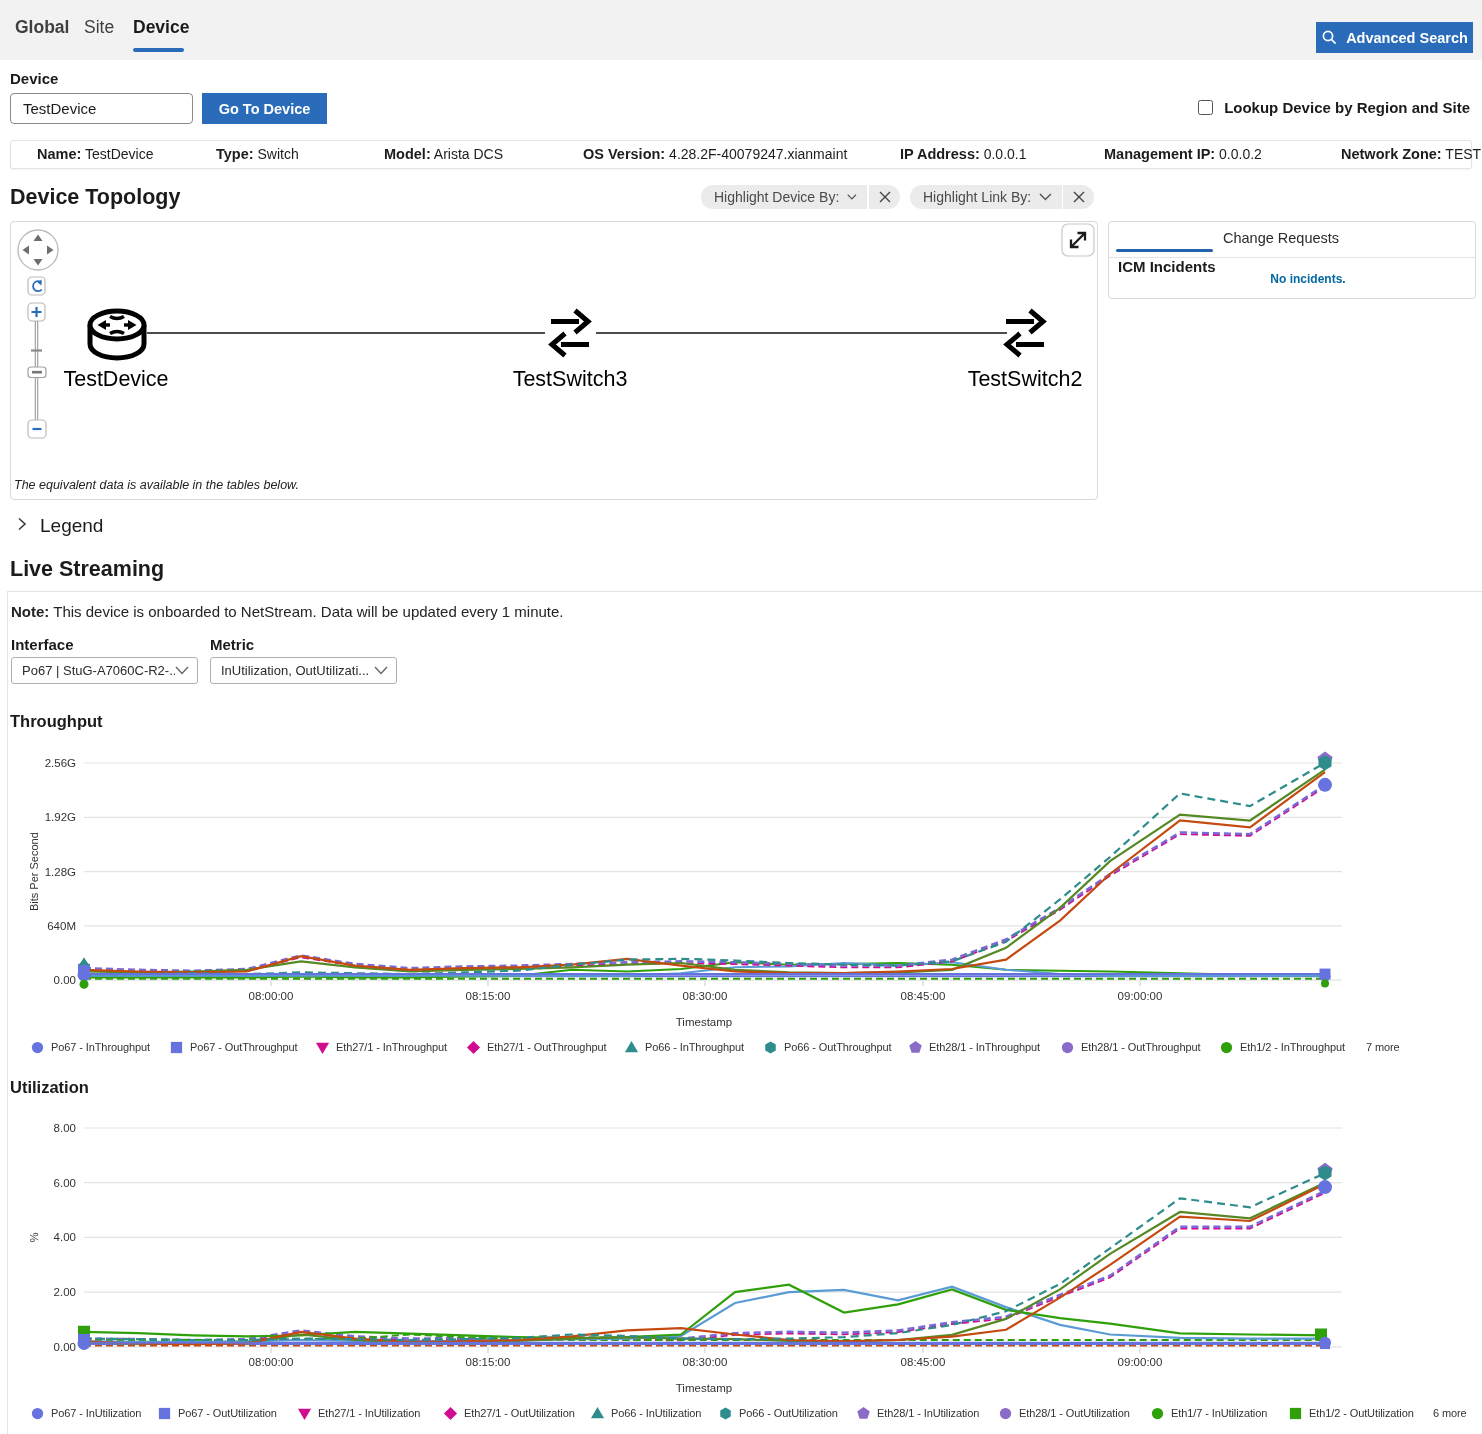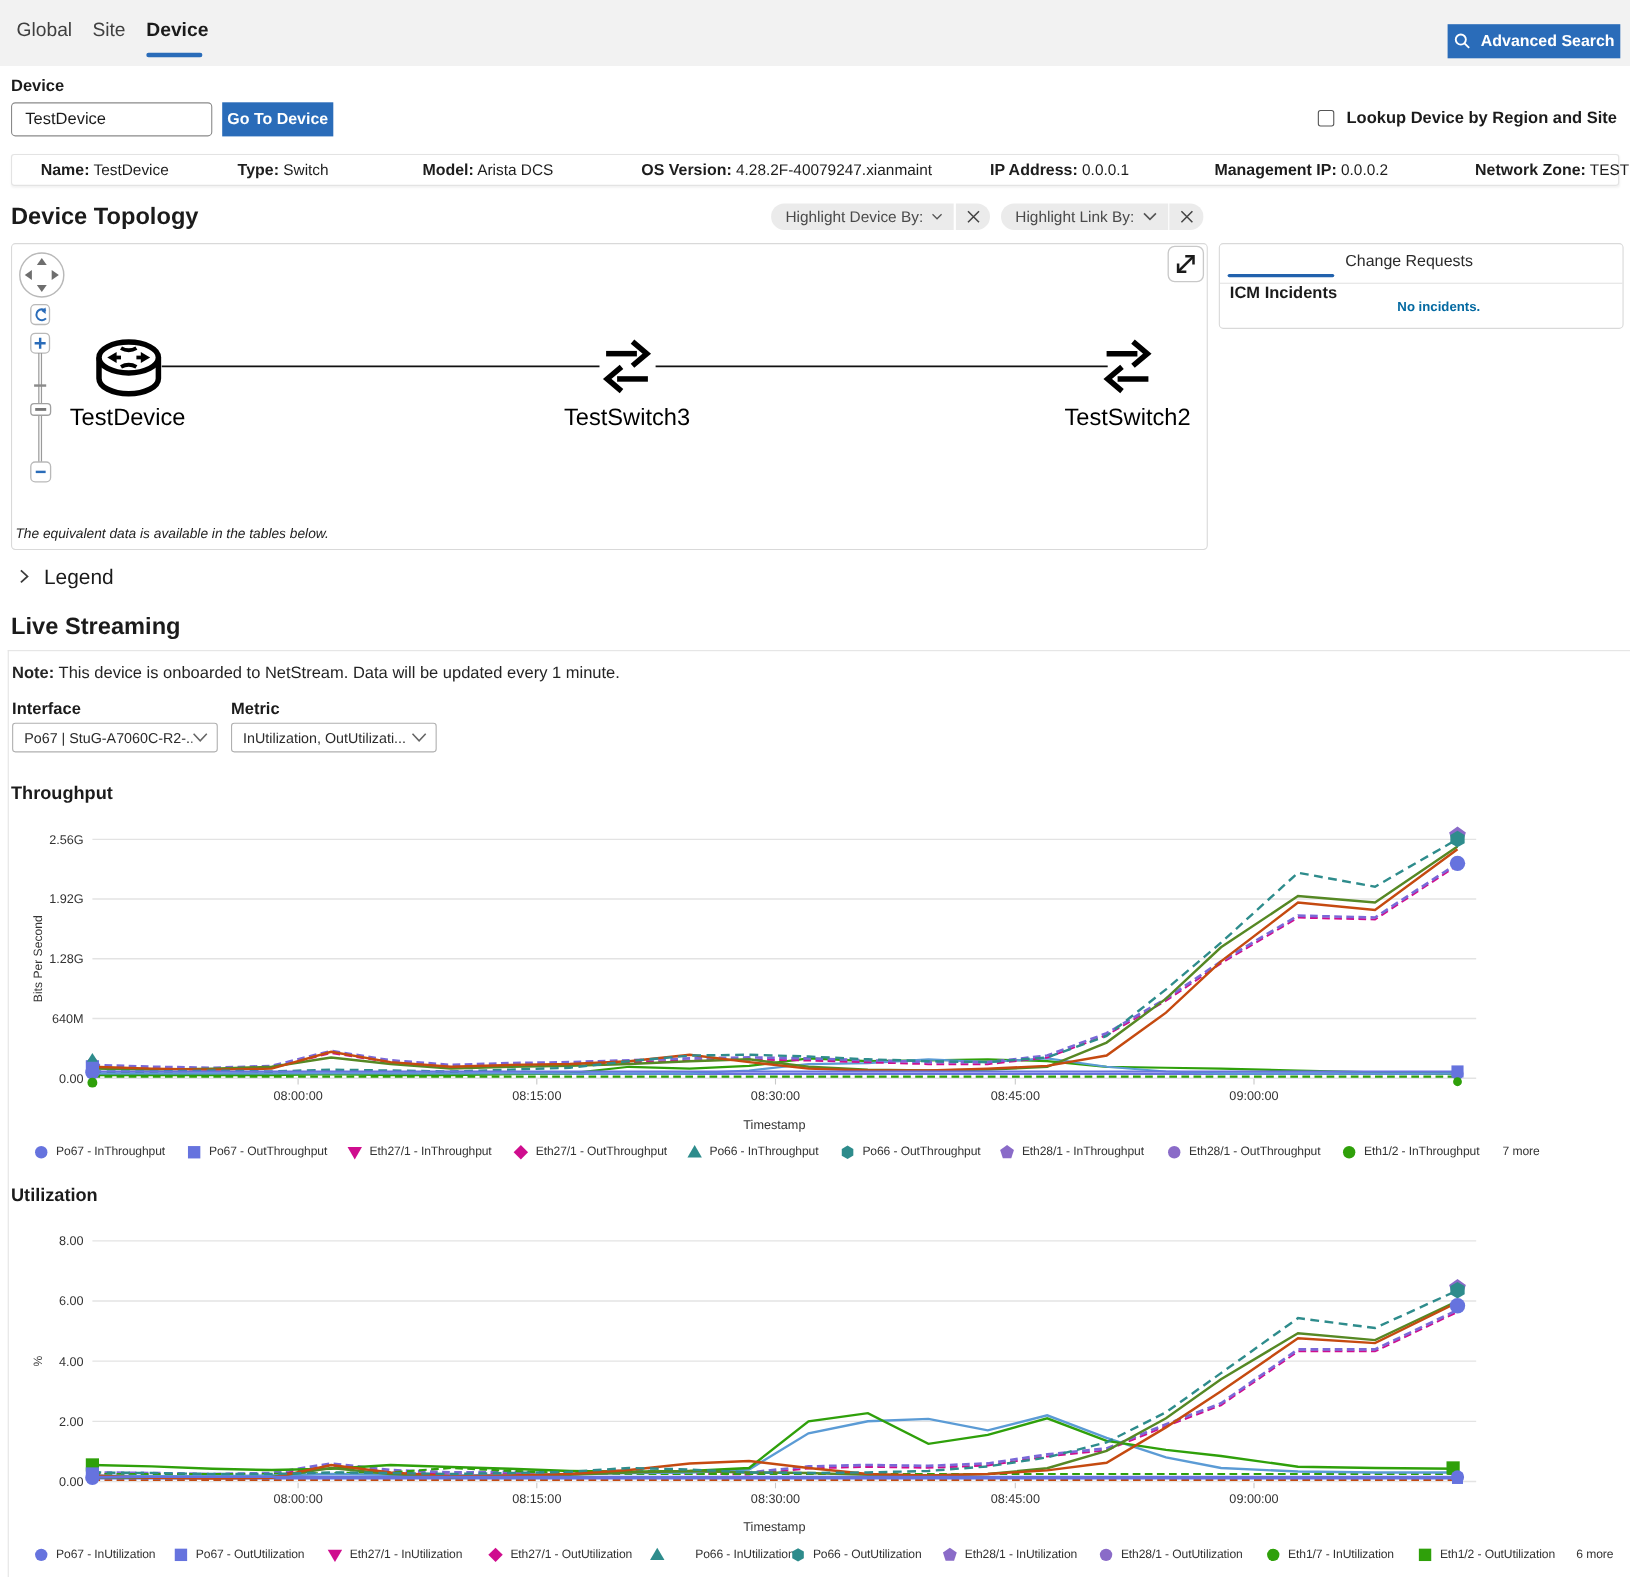--- a/index.html
+++ b/index.html
@@ -28,35 +28,35 @@
 h1.sec { font-size:21.5px; color:#1b1b1b; letter-spacing:0; }
 h2.chart { font-size:16.5px; color:#1b1b1b; }
 
 .leg-item { font-size:11px; color:#333; white-space:nowrap; letter-spacing:-0.1px; }
 </style>
 </head>
 <body>
 <div id="page">
 
   <div id="topbar" class="abs"></div>
-  <div class="abs tab" style="left:15px;">Global</div>
+  <div class="abs tab" style="left:15px;font-weight:bold;">Global</div>
   <div class="abs tab" style="left:84px;">Site</div>
   <div class="abs tab" id="tab-device" style="left:133px;">Device</div>
   <div class="abs" id="tab-underline"></div>
   <div class="abs bluebtn" style="left:1316px; top:22px; width:157px; height:31px;">
     <svg width="17" height="17" viewBox="0 0 17 17" style="margin-right:8px;">
       <circle cx="7" cy="7" r="4.6" fill="none" stroke="#fff" stroke-width="1.7"></circle>
       <line x1="10.4" y1="10.4" x2="14.6" y2="14.6" stroke="#fff" stroke-width="1.7"></line>
     </svg>
     Advanced Search
   </div>
 
   <div class="abs bold" style="left:10px; top:70px; font-size:15px; color:#1b1b1b;">Device</div>
   <div class="abs" style="left:10px; top:93px; width:183px; height:31px; border:1px solid #8a8a8a; border-radius:4px; background:#fff; font-size:15px; color:#1b1b1b; display:flex; align-items:center; padding-left:12px;">TestDevice</div>
-  <div class="abs bluebtn" style="left:202px; top:93px; width:101px; height:31px;">Go To Device</div>
+  <div class="abs bluebtn" style="left:202px; top:93px; width:125px; height:31px;">Go To Device</div>
   <div class="abs" style="right:12px; top:99px; display:flex; align-items:center; gap:11px;">
     <div style="width:15px; height:15px; border:1.6px solid #565656; border-radius:2.5px; background:#fff;"></div>
     <div class="bold" style="font-size:15px; color:#1b1b1b; white-space:nowrap;">Lookup Device by Region and Site</div>
   </div>
 
   <div id="infobar" class="abs"></div>
   <div class="abs info-item" style="left:37px;"><b>Name:</b> TestDevice</div>
   <div class="abs info-item" style="left:216px;"><b>Type:</b> Switch</div>
   <div class="abs info-item" style="left:384px;"><b>Model:</b> Arista DCS</div>
   <div class="abs info-item" style="left:583px;"><b>OS Version:</b> 4.28.2F-40079247.xianmaint</div>
@@ -307,21 +307,21 @@
       <polygon points="-7,-5 7,-5 0,7" fill="#cf0d8e"></polygon>
     </svg>
     <div class="abs leg-item" style="left:318px; top:1407px;">Eth27/1 - InUtilization</div>
     <svg class="abs" style="left:443px; top:1406px;" width="15" height="15" viewBox="-8 -8 16 16">
       <polygon points="0,-7 7,0 0,7 -7,0" fill="#cf0d8e"></polygon>
     </svg>
     <div class="abs leg-item" style="left:464px; top:1407px;">Eth27/1 - OutUtilization</div>
     <svg class="abs" style="left:590px; top:1406px;" width="15" height="15" viewBox="-8 -8 16 16">
       <polygon points="-7,5 7,5 0,-7" fill="#2e8c8c"></polygon>
     </svg>
-    <div class="abs leg-item" style="left:632px; top:1407px;">Po66 - InUtilization</div>
+    <div class="abs leg-item" style="left:611px; top:1407px;">Po66 - InUtilization</div>
     <svg class="abs" style="left:718px; top:1406px;" width="15" height="15" viewBox="-8 -8 16 16">
       <polygon points="5.6,3.2 0.0,6.5 -5.6,3.3 -5.6,-3.2 -0.0,-6.5 5.6,-3.2" fill="#2e8c8c"></polygon>
     </svg>
     <div class="abs leg-item" style="left:739px; top:1407px;">Po66 - OutUtilization</div>
     <svg class="abs" style="left:856px; top:1406px;" width="15" height="15" viewBox="-8 -8 16 16">
       <polygon points="0.0,-7.0 6.7,-2.2 4.1,5.7 -4.1,5.7 -6.7,-2.2" fill="#8a6bc8"></polygon>
     </svg>
     <div class="abs leg-item" style="left:877px; top:1407px;">Eth28/1 - InUtilization</div>
     <svg class="abs" style="left:998px; top:1406px;" width="15" height="15" viewBox="-8 -8 16 16">
       <circle cx="0" cy="0" r="6" fill="#8a6bc8"></circle>

